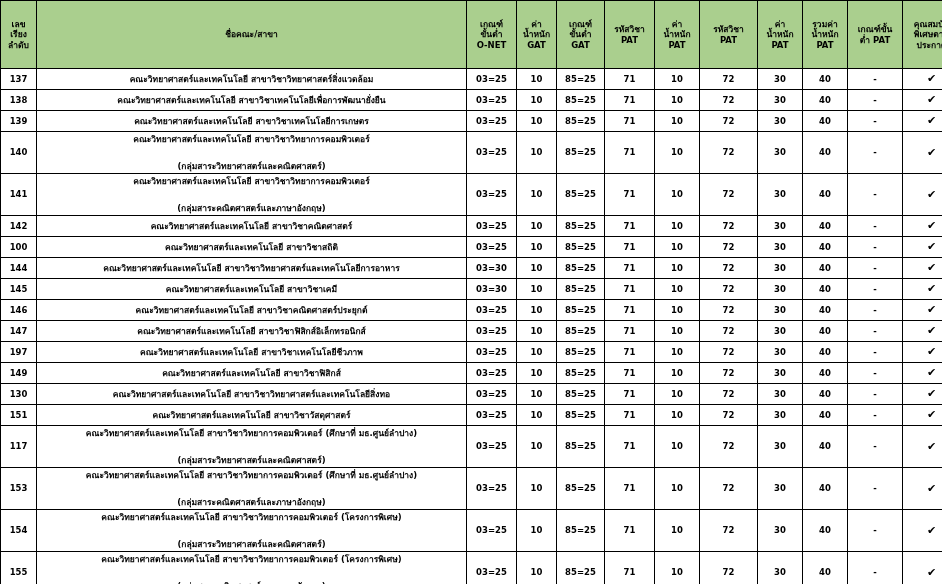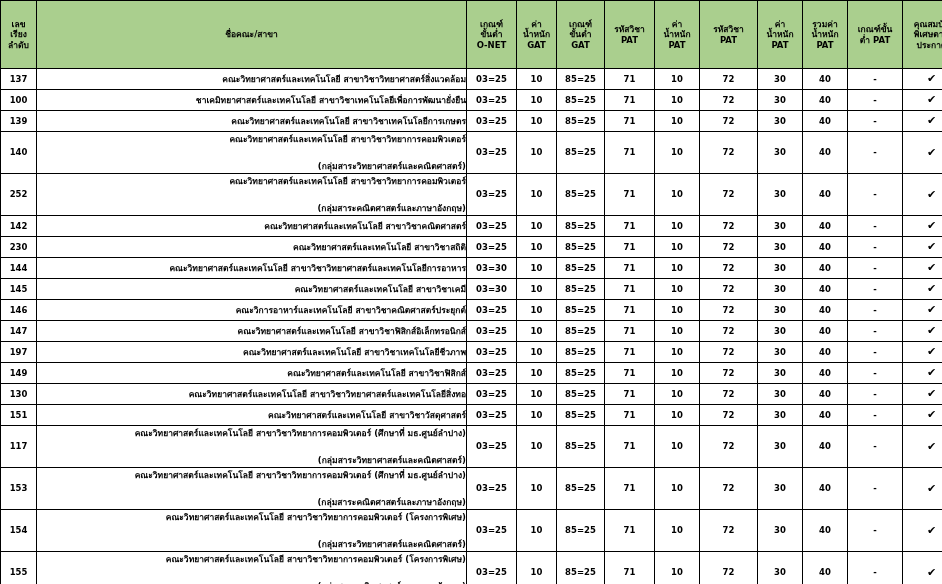--- a/index.html
+++ b/index.html
@@ -55,21 +55,21 @@
   .c-sumpat  { width: 45px; }
   .c-minpat  { width: 55px; }
   .c-special { width: 58px; }
 
   td.num { text-align: center; }
   td.rowno {
     text-align: center;
     padding: 0 2px;
   }
   td.name {
-    text-align: right;
+    text-align: center;
     padding: 2px 4px 2px 7px;
   }
   td.name .line2 {
     display: block;
     margin-top: 16px;
   }
   .check {
     font-size: 11px;
     line-height: 1;
   }
@@ -163,22 +163,22 @@
         <td class="num">85=25</td>
         <td class="num">71</td>
         <td class="num">10</td>
         <td class="num">72</td>
         <td class="num">30</td>
         <td class="num">40</td>
         <td class="num">-</td>
         <td class="num"><span class="check">✔</span></td>
       </tr>
       <tr class="r1">
-        <td class="rowno">100</td>
-        <td class="name"><span>ชาเคมิทยาศาสตร์และเทคโนโลยี สาขาวิชาเทคโนโลยีเพื่อการพัฒนายั่งยืน</span></td>
+        <td class="rowno">138</td>
+        <td class="name"><span>คณะวิทยาศาสตร์และเทคโนโลยี สาขาวิชาเทคโนโลยีเพื่อการพัฒนายั่งยืน</span></td>
         <td class="num">03=25</td>
         <td class="num">10</td>
         <td class="num">85=25</td>
         <td class="num">71</td>
         <td class="num">10</td>
         <td class="num">72</td>
         <td class="num">30</td>
         <td class="num">40</td>
         <td class="num">-</td>
         <td class="num"><span class="check">✔</span></td>
@@ -205,21 +205,21 @@
         <td class="num">85=25</td>
         <td class="num">71</td>
         <td class="num">10</td>
         <td class="num">72</td>
         <td class="num">30</td>
         <td class="num">40</td>
         <td class="num">-</td>
         <td class="num"><span class="check">✔</span></td>
       </tr>
       <tr class="r2">
-        <td class="rowno">252</td>
+        <td class="rowno">141</td>
         <td class="name"><span>คณะวิทยาศาสตร์และเทคโนโลยี สาขาวิชาวิทยาการคอมพิวเตอร์</span><span class="line2">(กลุ่มสาระคณิตศาสตร์และภาษาอังกฤษ)</span></td>
         <td class="num">03=25</td>
         <td class="num">10</td>
         <td class="num">85=25</td>
         <td class="num">71</td>
         <td class="num">10</td>
         <td class="num">72</td>
         <td class="num">30</td>
         <td class="num">40</td>
         <td class="num">-</td>
@@ -233,21 +233,21 @@
         <td class="num">85=25</td>
         <td class="num">71</td>
         <td class="num">10</td>
         <td class="num">72</td>
         <td class="num">30</td>
         <td class="num">40</td>
         <td class="num">-</td>
         <td class="num"><span class="check">✔</span></td>
       </tr>
       <tr class="r1">
-        <td class="rowno">230</td>
+        <td class="rowno">100</td>
         <td class="name"><span>คณะวิทยาศาสตร์และเทคโนโลยี สาขาวิชาสถิติ</span></td>
         <td class="num">03=25</td>
         <td class="num">10</td>
         <td class="num">85=25</td>
         <td class="num">71</td>
         <td class="num">10</td>
         <td class="num">72</td>
         <td class="num">30</td>
         <td class="num">40</td>
         <td class="num">-</td>
@@ -276,21 +276,21 @@
         <td class="num">71</td>
         <td class="num">10</td>
         <td class="num">72</td>
         <td class="num">30</td>
         <td class="num">40</td>
         <td class="num">-</td>
         <td class="num"><span class="check">✔</span></td>
       </tr>
       <tr class="r1">
         <td class="rowno">146</td>
-        <td class="name"><span>คณะวิการอาหาร์และเทคโนโลยี สาขาวิชาคณิตศาสตร์ประยุกต์</span></td>
+        <td class="name"><span>คณะวิทยาศาสตร์และเทคโนโลยี สาขาวิชาคณิตศาสตร์ประยุกต์</span></td>
         <td class="num">03=25</td>
         <td class="num">10</td>
         <td class="num">85=25</td>
         <td class="num">71</td>
         <td class="num">10</td>
         <td class="num">72</td>
         <td class="num">30</td>
         <td class="num">40</td>
         <td class="num">-</td>
         <td class="num"><span class="check">✔</span></td>

